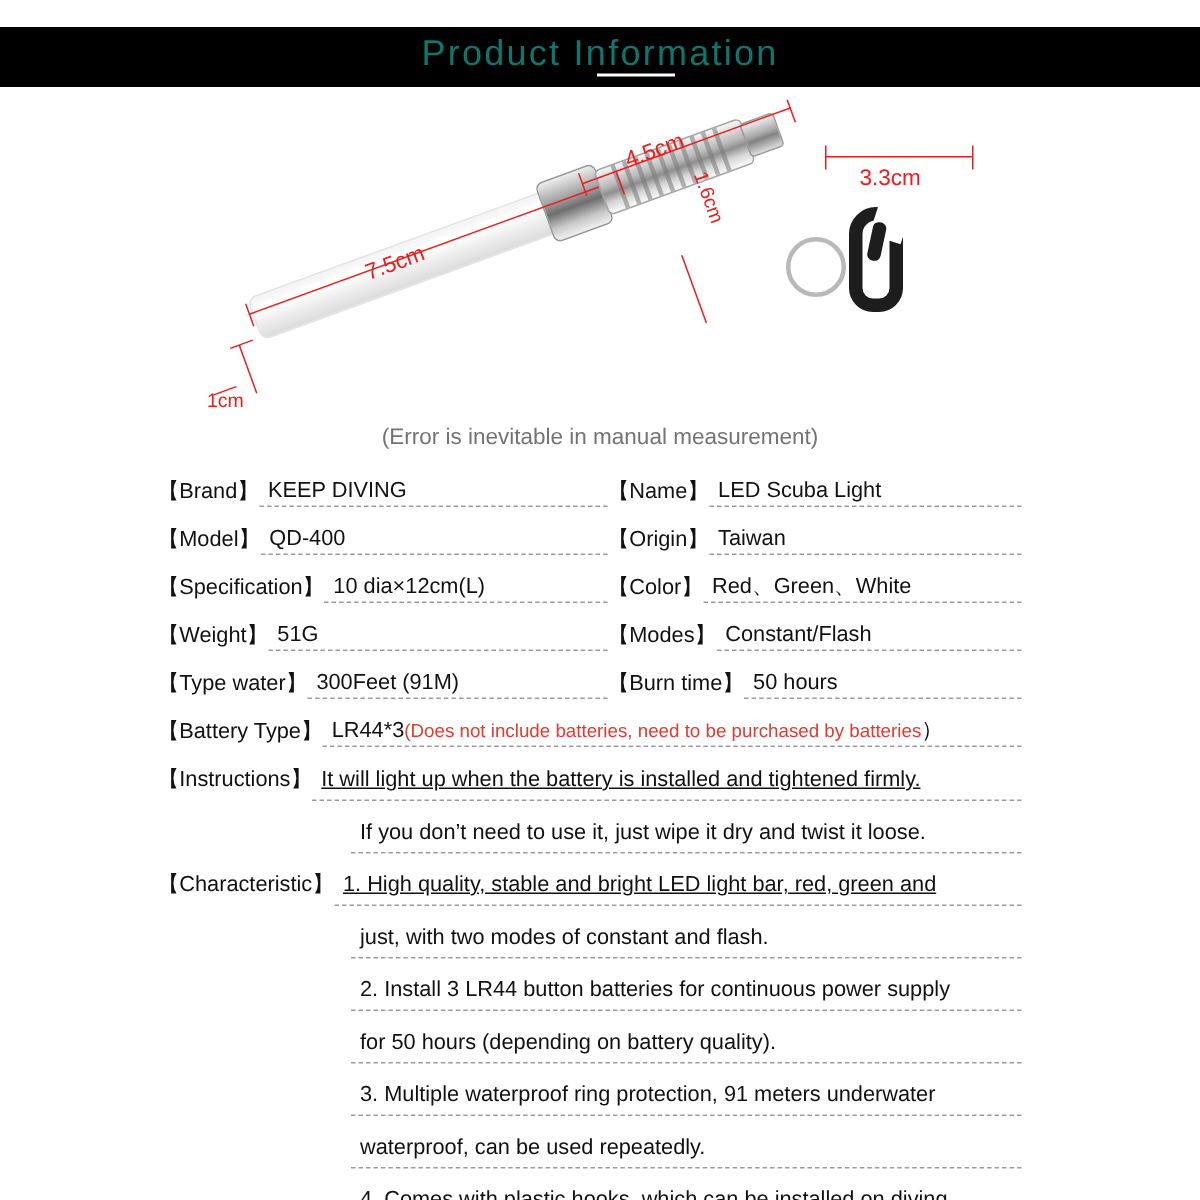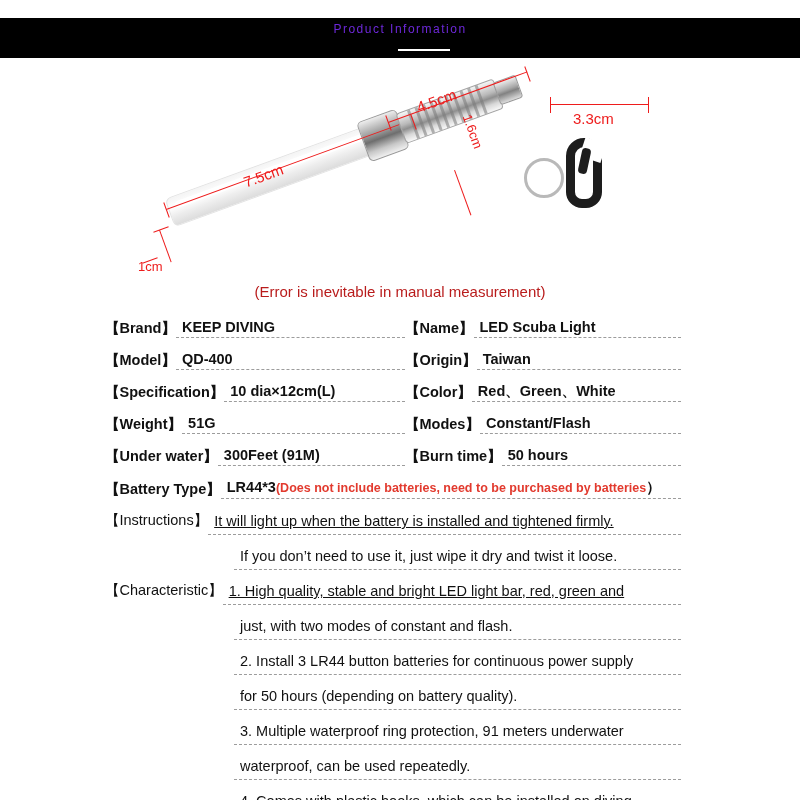--- a/index.html
+++ b/index.html
@@ -24,22 +24,22 @@
     width: 800px;
     height: 40px;
     background: #000000;
   }
   .header-title {
     position: absolute;
     left: 0;
     top: 22px;
     width: 800px;
     text-align: center;
-    color: #6d28d9;
-    font-size: 12px;
+    color: #0f766e;
+    font-size: 24px;
     letter-spacing: 1.5px;
     font-family: "Liberation Sans", sans-serif;
   }
   .header-underline {
     position: absolute;
     left: 398px;
     top: 49px;
     width: 52px;
     height: 2px;
     background: #ffffff;
@@ -192,43 +192,42 @@
     width: 1px;
     background: #ee1c1c;
   }
 
   .err-note {
     position: absolute;
     left: 0;
     top: 283px;
     width: 800px;
     text-align: center;
-    color: #b91c1c;
+    color: #737373;
     font-size: 15px;
   }
 
   
   .specs {
     position: absolute;
     left: 105px;
     top: 318px;
     width: 576px;
   }
   .spec-row {
     display: flex;
     width: 100%;
     margin-bottom: 12px;
   }
   .spec-cell {
     display: flex;
-    align-items: flex-end;
+    align-items: center;
     font-size: 14.5px;
     line-height: 18px;
     box-sizing: border-box;
-    font-weight: bold;
   }
   .spec-cell.left { width: 300px; }
   .spec-cell.right { width: 276px; }
   .spec-cell.full { width: 576px; }
   .spec-key {
     white-space: nowrap;
     font-size: 14.5px;
     padding-bottom: 1px;
   }
   .spec-val {
@@ -381,21 +380,21 @@
       <span class="spec-val">51G</span>
     </div>
     <div class="spec-cell right">
       <span class="spec-key">【Modes】</span>
       <span class="spec-val">Constant/Flash</span>
     </div>
   </div>
 
   <div class="spec-row">
     <div class="spec-cell left">
-      <span class="spec-key">【Under water】</span>
+      <span class="spec-key">【Type water】</span>
       <span class="spec-val">300Feet (91M)</span>
     </div>
     <div class="spec-cell right">
       <span class="spec-key">【Burn time】</span>
       <span class="spec-val">50 hours</span>
     </div>
   </div>
 
   <div class="spec-row">
     <div class="spec-cell full">

